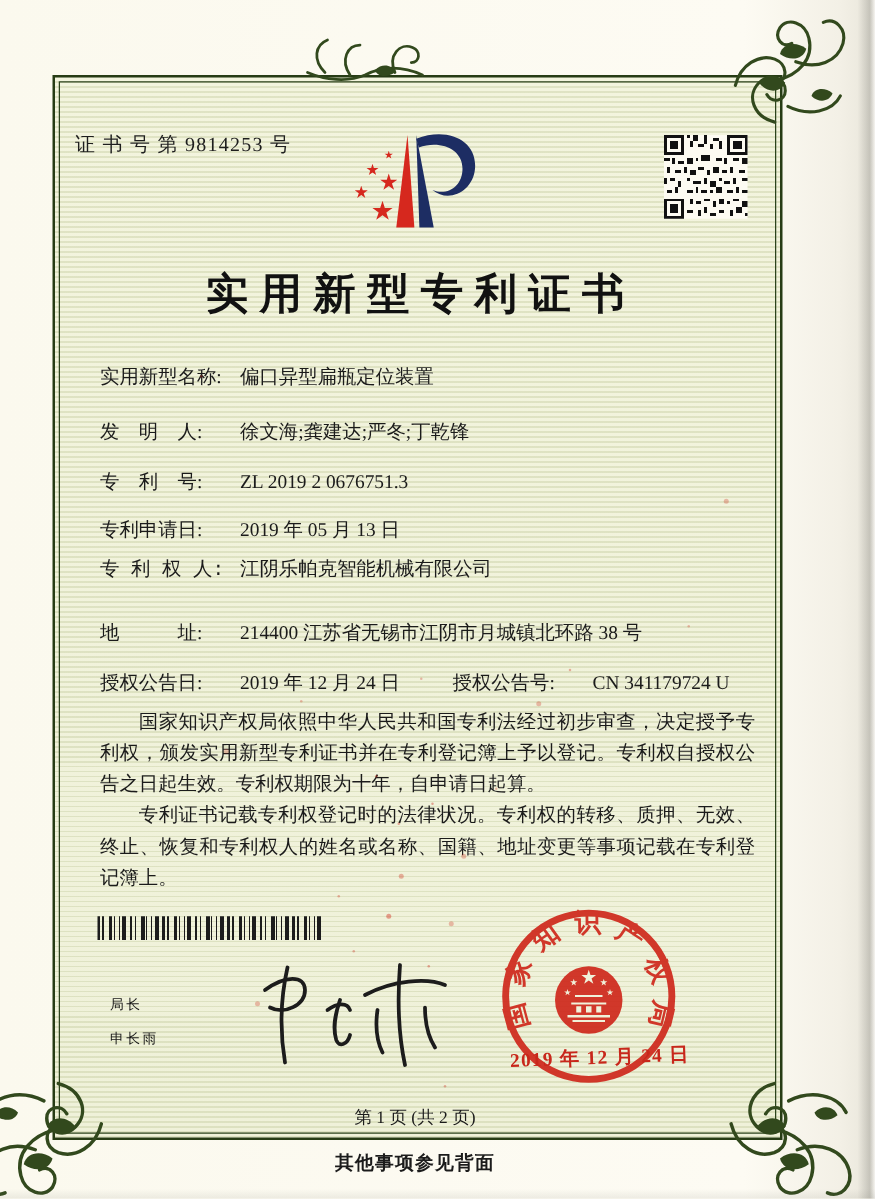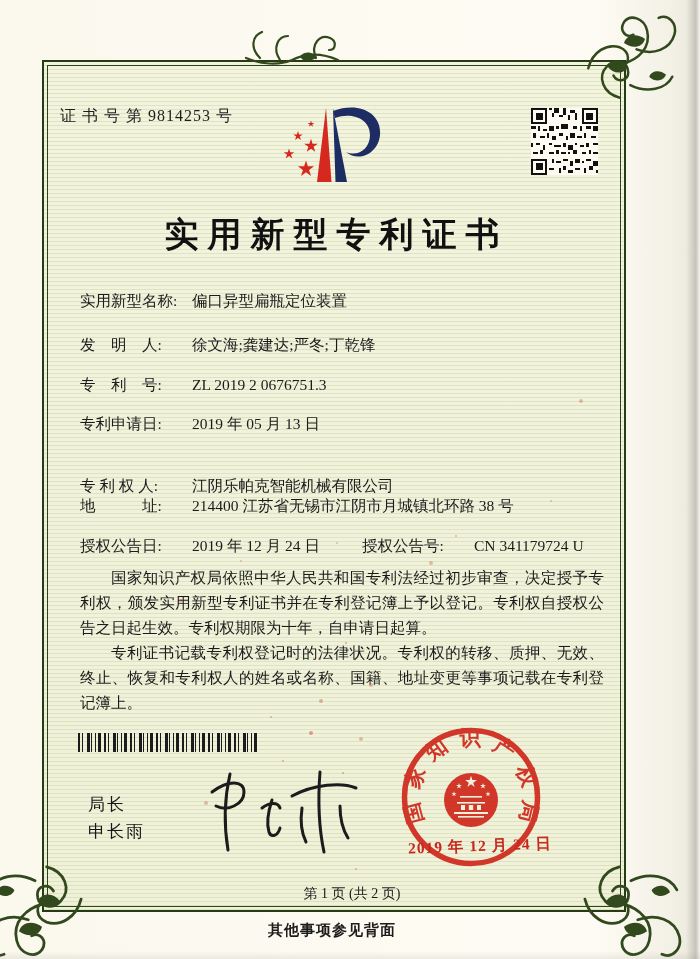--- a/index.html
+++ b/index.html
@@ -33,24 +33,24 @@
          color:#1b1b1b;text-align:justify;}
   .paras p{margin:0;text-indent:2em;}
   .barcode{left:78px;top:733px;width:179px;height:19px;background:
      repeating-linear-gradient(90deg,
        #1c1c1c 0 2px,transparent 2px 4px,
        #1c1c1c 4px 5px,transparent 5px 9px,
        #1c1c1c 9px 12px,transparent 12px 13px,
        #1c1c1c 13px 14px,transparent 14px 17px,
        #1c1c1c 17px 18px,transparent 18px 20px,
        #1c1c1c 20px 23px,transparent 23px 26px);}
-  .director{left:88px;top:791px;font-size:17px;color:#161616;line-height:27px;letter-spacing:2px;}
+  .director{left:88px;top:791px;font-size:11px;color:#161616;line-height:27px;letter-spacing:2px;}
   .seal-date{left:408px;top:836px;font-size:15.5px;color:#c8271b;font-weight:bold;
              letter-spacing:1px;transform:rotate(-2deg);}
-  .page-no{left:42px;top:885px;width:580px;text-align:center;font-size:14px;color:#1b1b1b;padding-left:20px;}
+  .page-no{left:42px;top:885px;width:580px;text-align:center;font-size:14px;color:#1b1b1b;}
   .back-note{left:42px;top:921px;width:580px;text-align:center;font-size:15px;color:#1b1b1b;letter-spacing:1px;font-weight:bold;}
   
   .speckles{left:300px;top:620px;width:2px;height:2px;border-radius:50%;
     background:rgba(205,45,30,.4);
     box-shadow: 20px 80px 0 1px rgba(205,45,30,.35), 45px 22px 0 rgba(200,40,30,.4),
       60px 118px 0 1px rgba(205,45,30,.3), -18px 140px 0 rgba(200,40,30,.35),
       10px 112px 0 1px rgba(210,50,35,.45), 36px -78px 0 rgba(200,40,30,.3),
       130px -58px 0 1px rgba(205,45,30,.3), -140px -320px 0 rgba(200,40,30,.3),
       280px -220px 0 1px rgba(205,45,30,.3), 155px -85px 0 rgba(205,45,30,.35),
       -95px 182px 0 1px rgba(205,45,30,.3), 55px 248px 0 rgba(200,40,30,.35),
@@ -135,21 +135,21 @@
   <div class="abs title">实用新型专利证书</div>
   <div class="abs field" style="top:335px;">
     <span class="lab">发　明　人:</span><span class="val">徐文海;龚建达;严冬;丁乾锋</span>
   </div>
   <div class="abs field" style="top:375px;">
     <span class="lab">专　利　号:</span><span class="val">ZL 2019 2 0676751.3</span>
   </div>
   <div class="abs field" style="top:414px;">
     <span class="lab">专利申请日:</span><span class="val">2019 年 05 月 13 日</span>
   </div>
-  <div class="abs field" style="top:476px;">
+  <div class="abs field" style="top:445px;font-family:Liberation Mono, monospace;">
     <span class="lab">专 利 权 人:</span><span class="val">江阴乐帕克智能机械有限公司</span>
   </div>
   <div class="abs field" style="top:496px;">
     <span class="lab">地　　　址:</span><span class="val">214400 江苏省无锡市江阴市月城镇北环路 38 号</span>
   </div>
   <div class="abs field" style="top:536px;">
     <span class="lab">授权公告日:</span><span class="val">2019 年 12 月 24 日</span>
     <span class="grant-no">
       <span class="lab">授权公告号:</span><span class="val">CN 341179724 U</span>
     </span>

